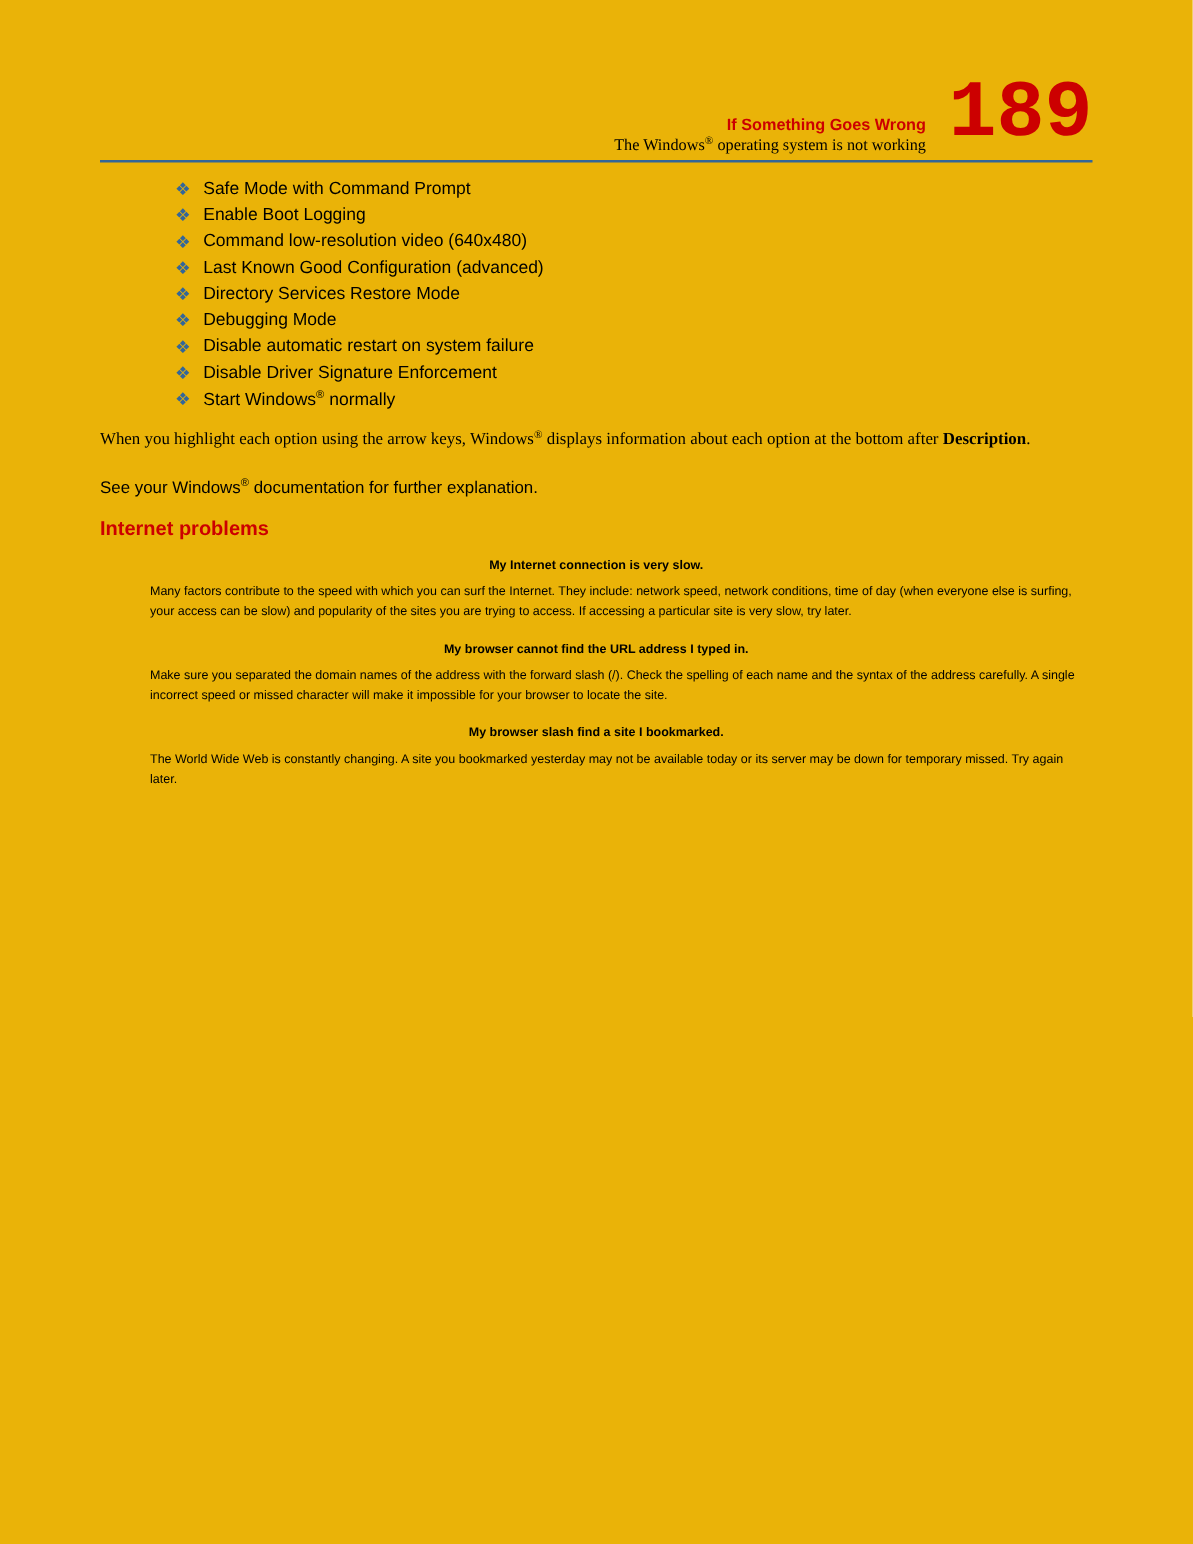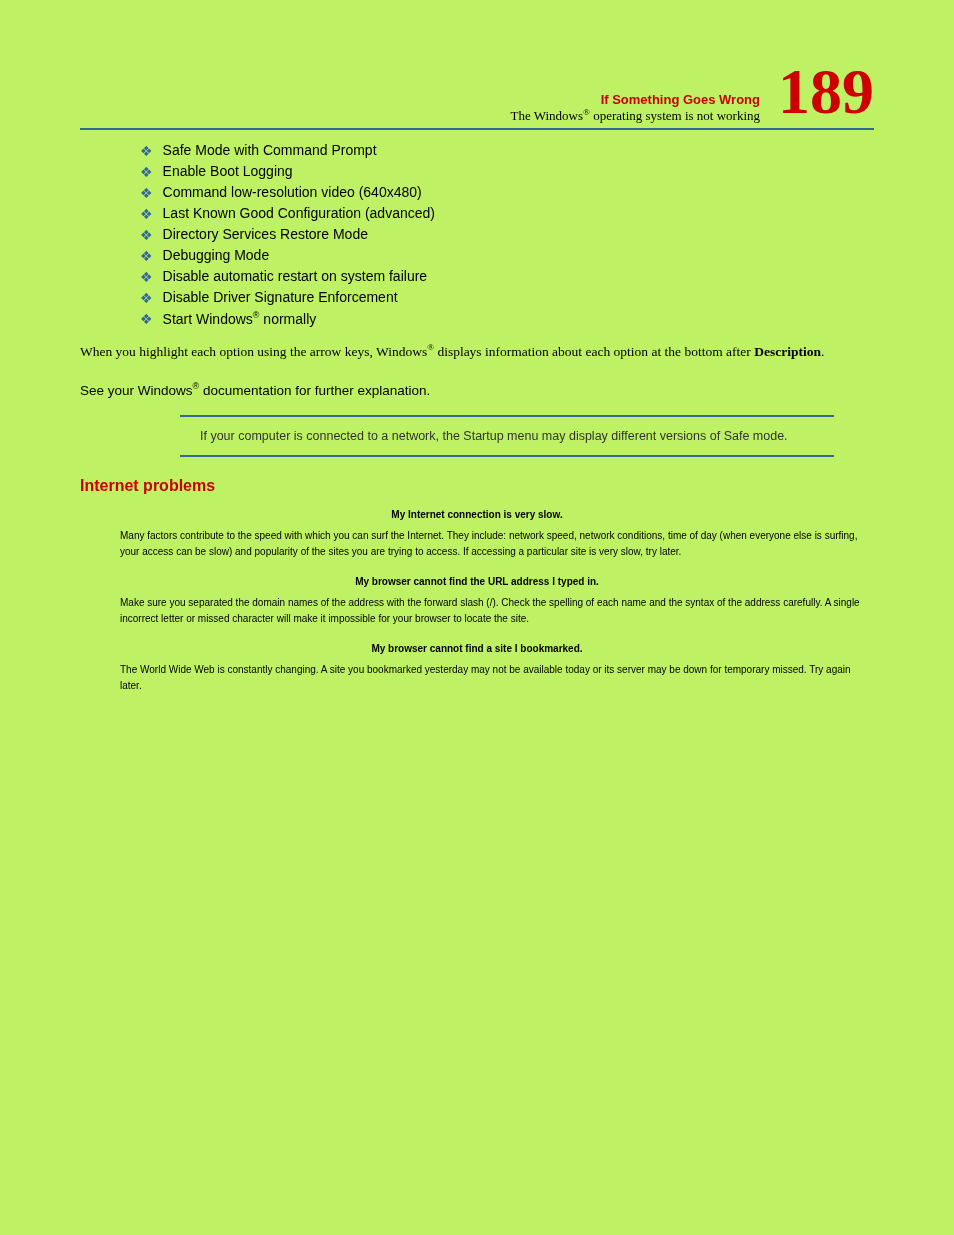--- a/index.html
+++ b/index.html
@@ -8,21 +8,21 @@
       font-family: Georgia, 'Times New Roman', serif;
       font-size: 14px;
       color: #000000;
       width: 954px;
       min-height: 1235px;
       padding: 0;
     }
     .page-container {
       width: 954px;
       min-height: 1235px;
-      background: #bef264;
+      background: #eab308;
       padding: 60px 80px 60px 80px;
     }
     
     .page-header {
       display: flex;
       justify-content: flex-end;
       align-items: flex-end;
       margin-bottom: 2px;
     }
     .header-title-block {
@@ -36,21 +36,21 @@
       font-family: Arial, sans-serif;
     }
     .header-subtitle {
       font-size: 13px;
       font-family: Georgia, serif;
     }
     .page-number {
       font-size: 64px;
       font-weight: bold;
       color: #cc0000;
-      font-family: Liberation Serif, serif;
+      font-family: Liberation Mono, monospace;
       line-height: 1;
       margin-left: 8px;
     }
     .top-rule {
       border: none;
       border-top: 2px solid #336699;
       margin: 4px 0 12px 0;
     }
     
     .bullet-list {
@@ -190,36 +190,33 @@
   <p class="description-para">
     When you highlight each option using the arrow keys, Windows<sup>®</sup>
     displays information about each option at the bottom after
     <strong>Description</strong>.
   </p>
 
   <p class="see-also-para">
     See your Windows<sup>®</sup> documentation for further explanation.
   </p>
 
-  <div class="note-box">
-    <span>If your computer is connected to a network, the Startup menu may display different versions of Safe mode.</span>
-  </div>
 
   <div>
     <div class="section-heading">Internet problems</div>
 
     <div class="subsection-block">
       <div class="subsection-heading">My Internet connection is very slow.</div>
       <p class="subsection-para">Many factors contribute to the speed with which you can surf the Internet. They include: network speed, network conditions, time of day (when everyone else is surfing, your access can be slow) and popularity of the sites you are trying to access. If accessing a particular site is very slow, try later.</p>
     </div>
 
     <div class="subsection-block">
       <div class="subsection-heading">My browser cannot find the URL address I typed in.</div>
-      <p class="subsection-para">Make sure you separated the domain names of the address with the forward slash (/). Check the spelling of each name and the syntax of the address carefully. A single incorrect letter or missed character will make it impossible for your browser to locate the site.</p>
+      <p class="subsection-para">Make sure you separated the domain names of the address with the forward slash (/). Check the spelling of each name and the syntax of the address carefully. A single incorrect speed or missed character will make it impossible for your browser to locate the site.</p>
     </div>
 
     <div class="subsection-block">
-      <div class="subsection-heading">My browser cannot find a site I bookmarked.</div>
+      <div class="subsection-heading">My browser slash find a site I bookmarked.</div>
       <p class="subsection-para">The World Wide Web is constantly changing. A site you bookmarked yesterday may not be available today or its server may be down for temporary missed. Try again later.</p>
     </div>
   </div>
 
 </div>
 
 </body></html>

